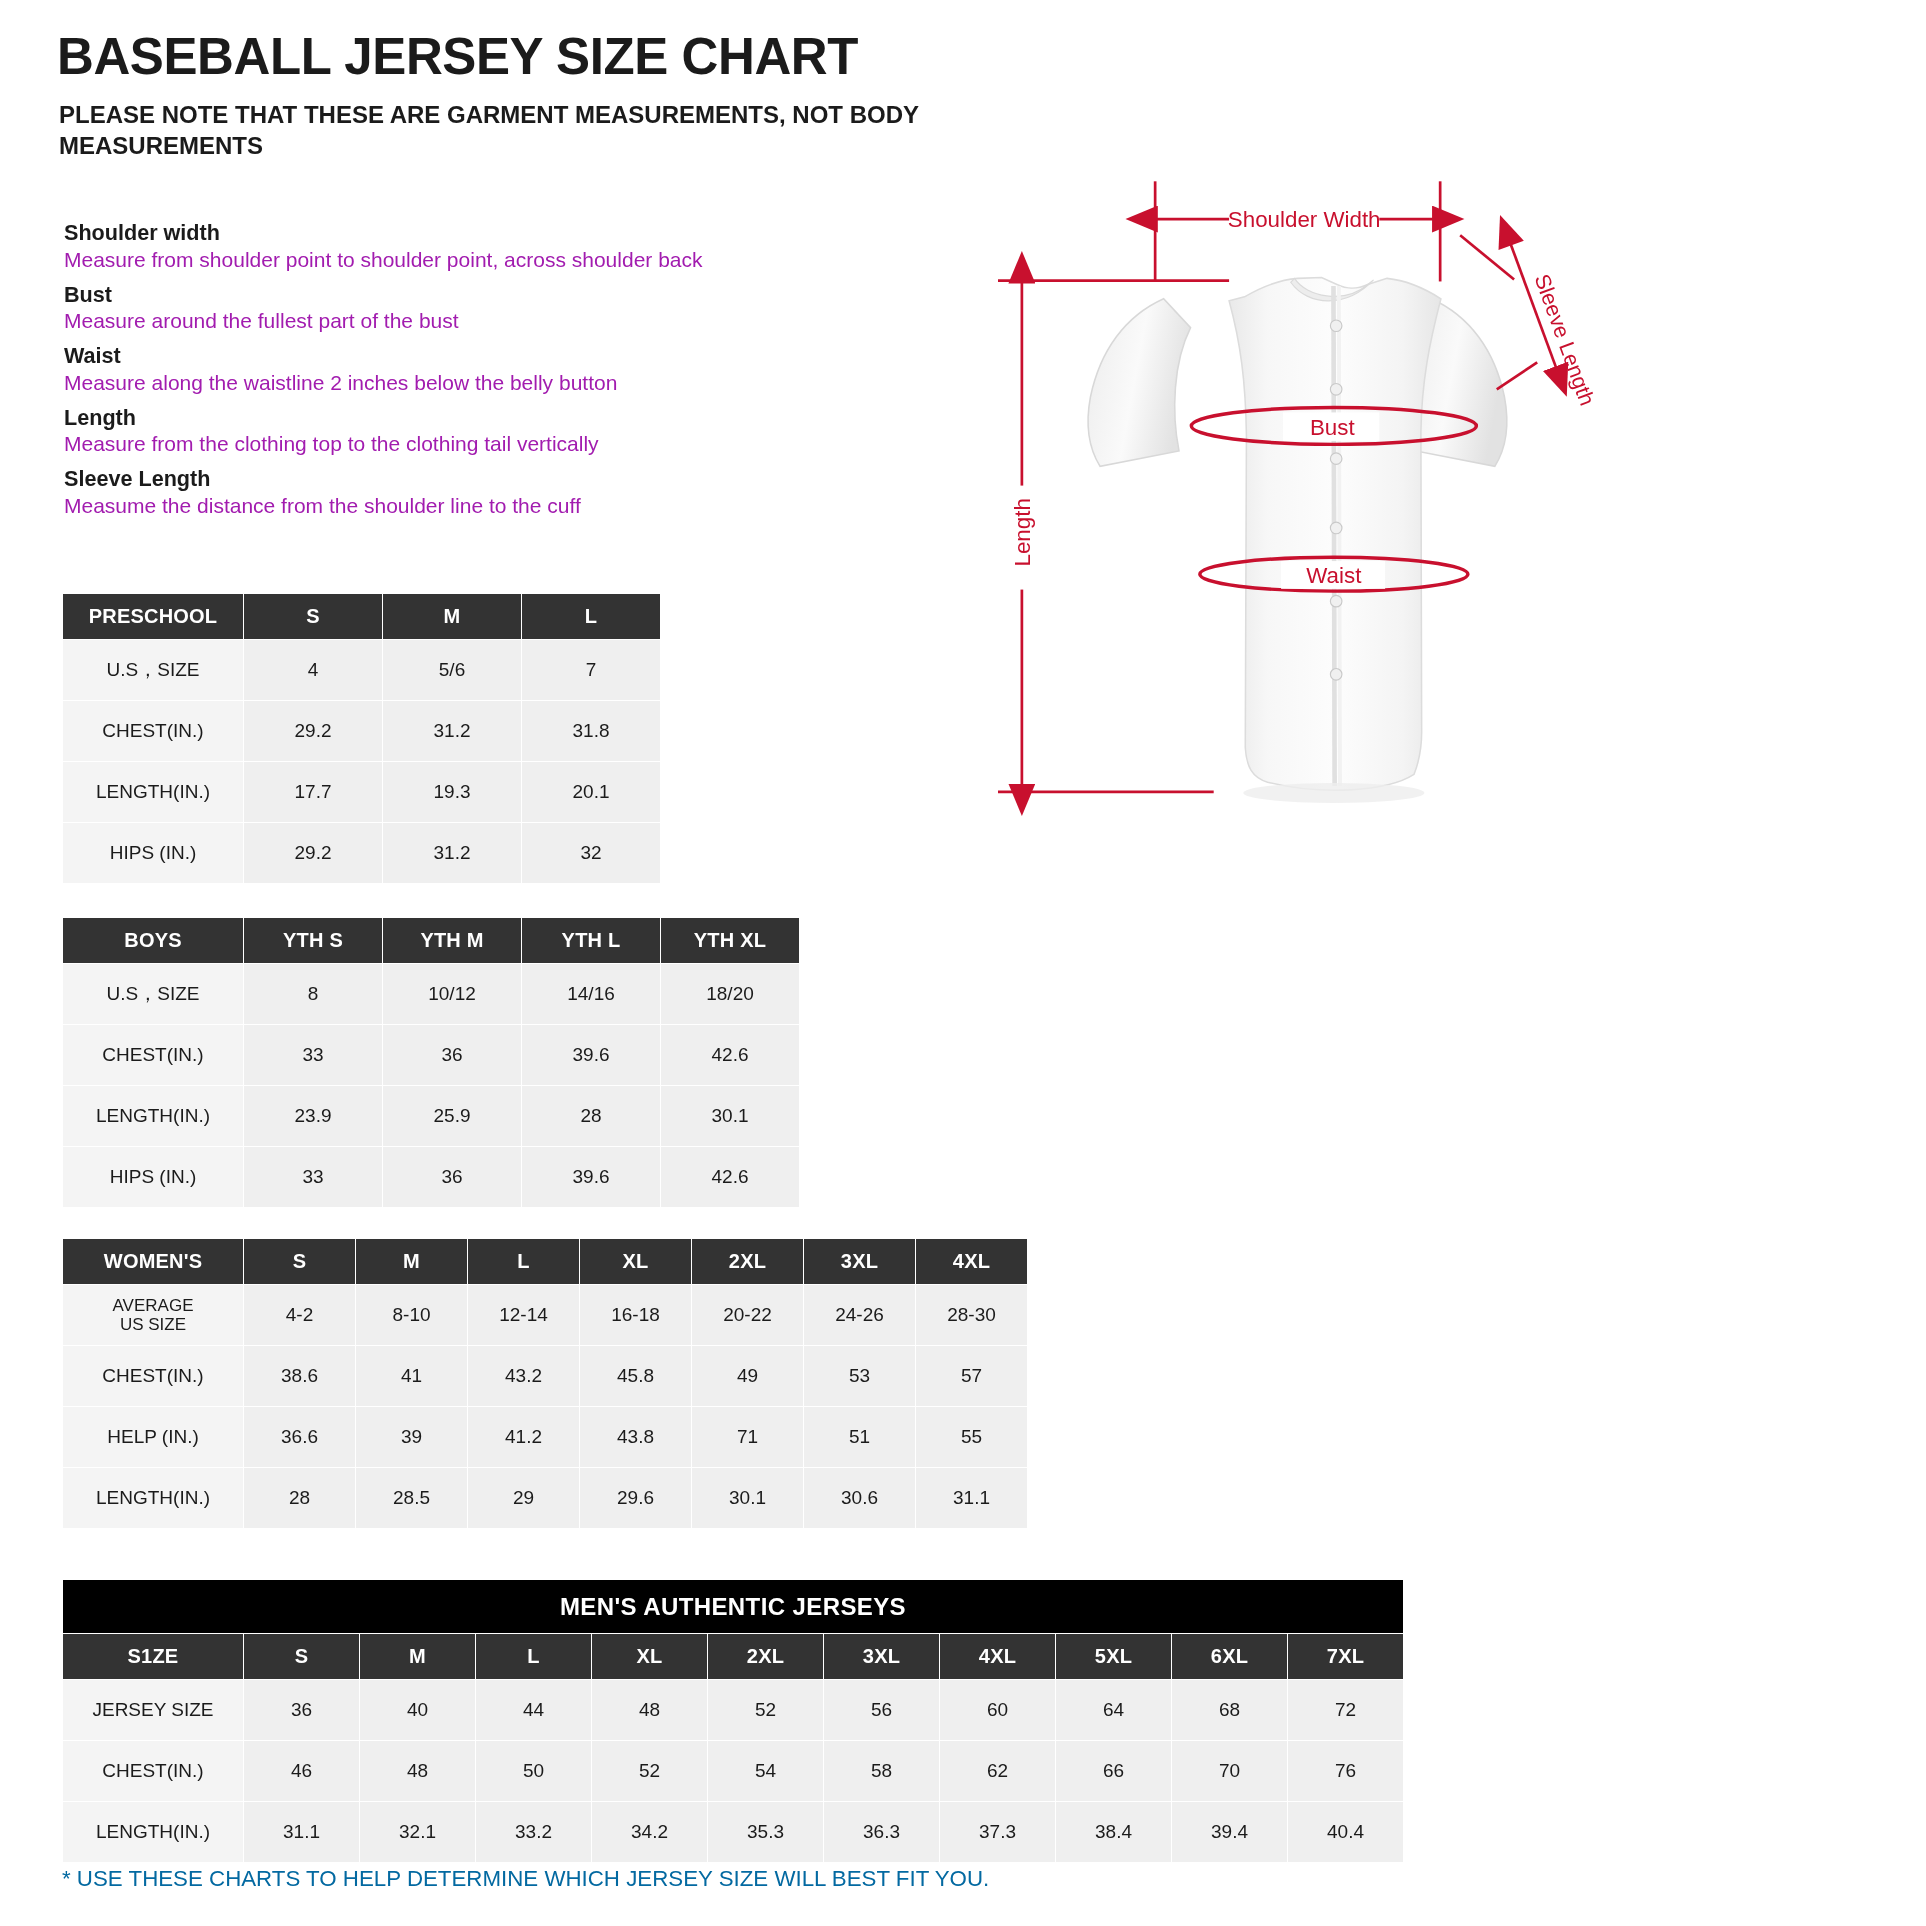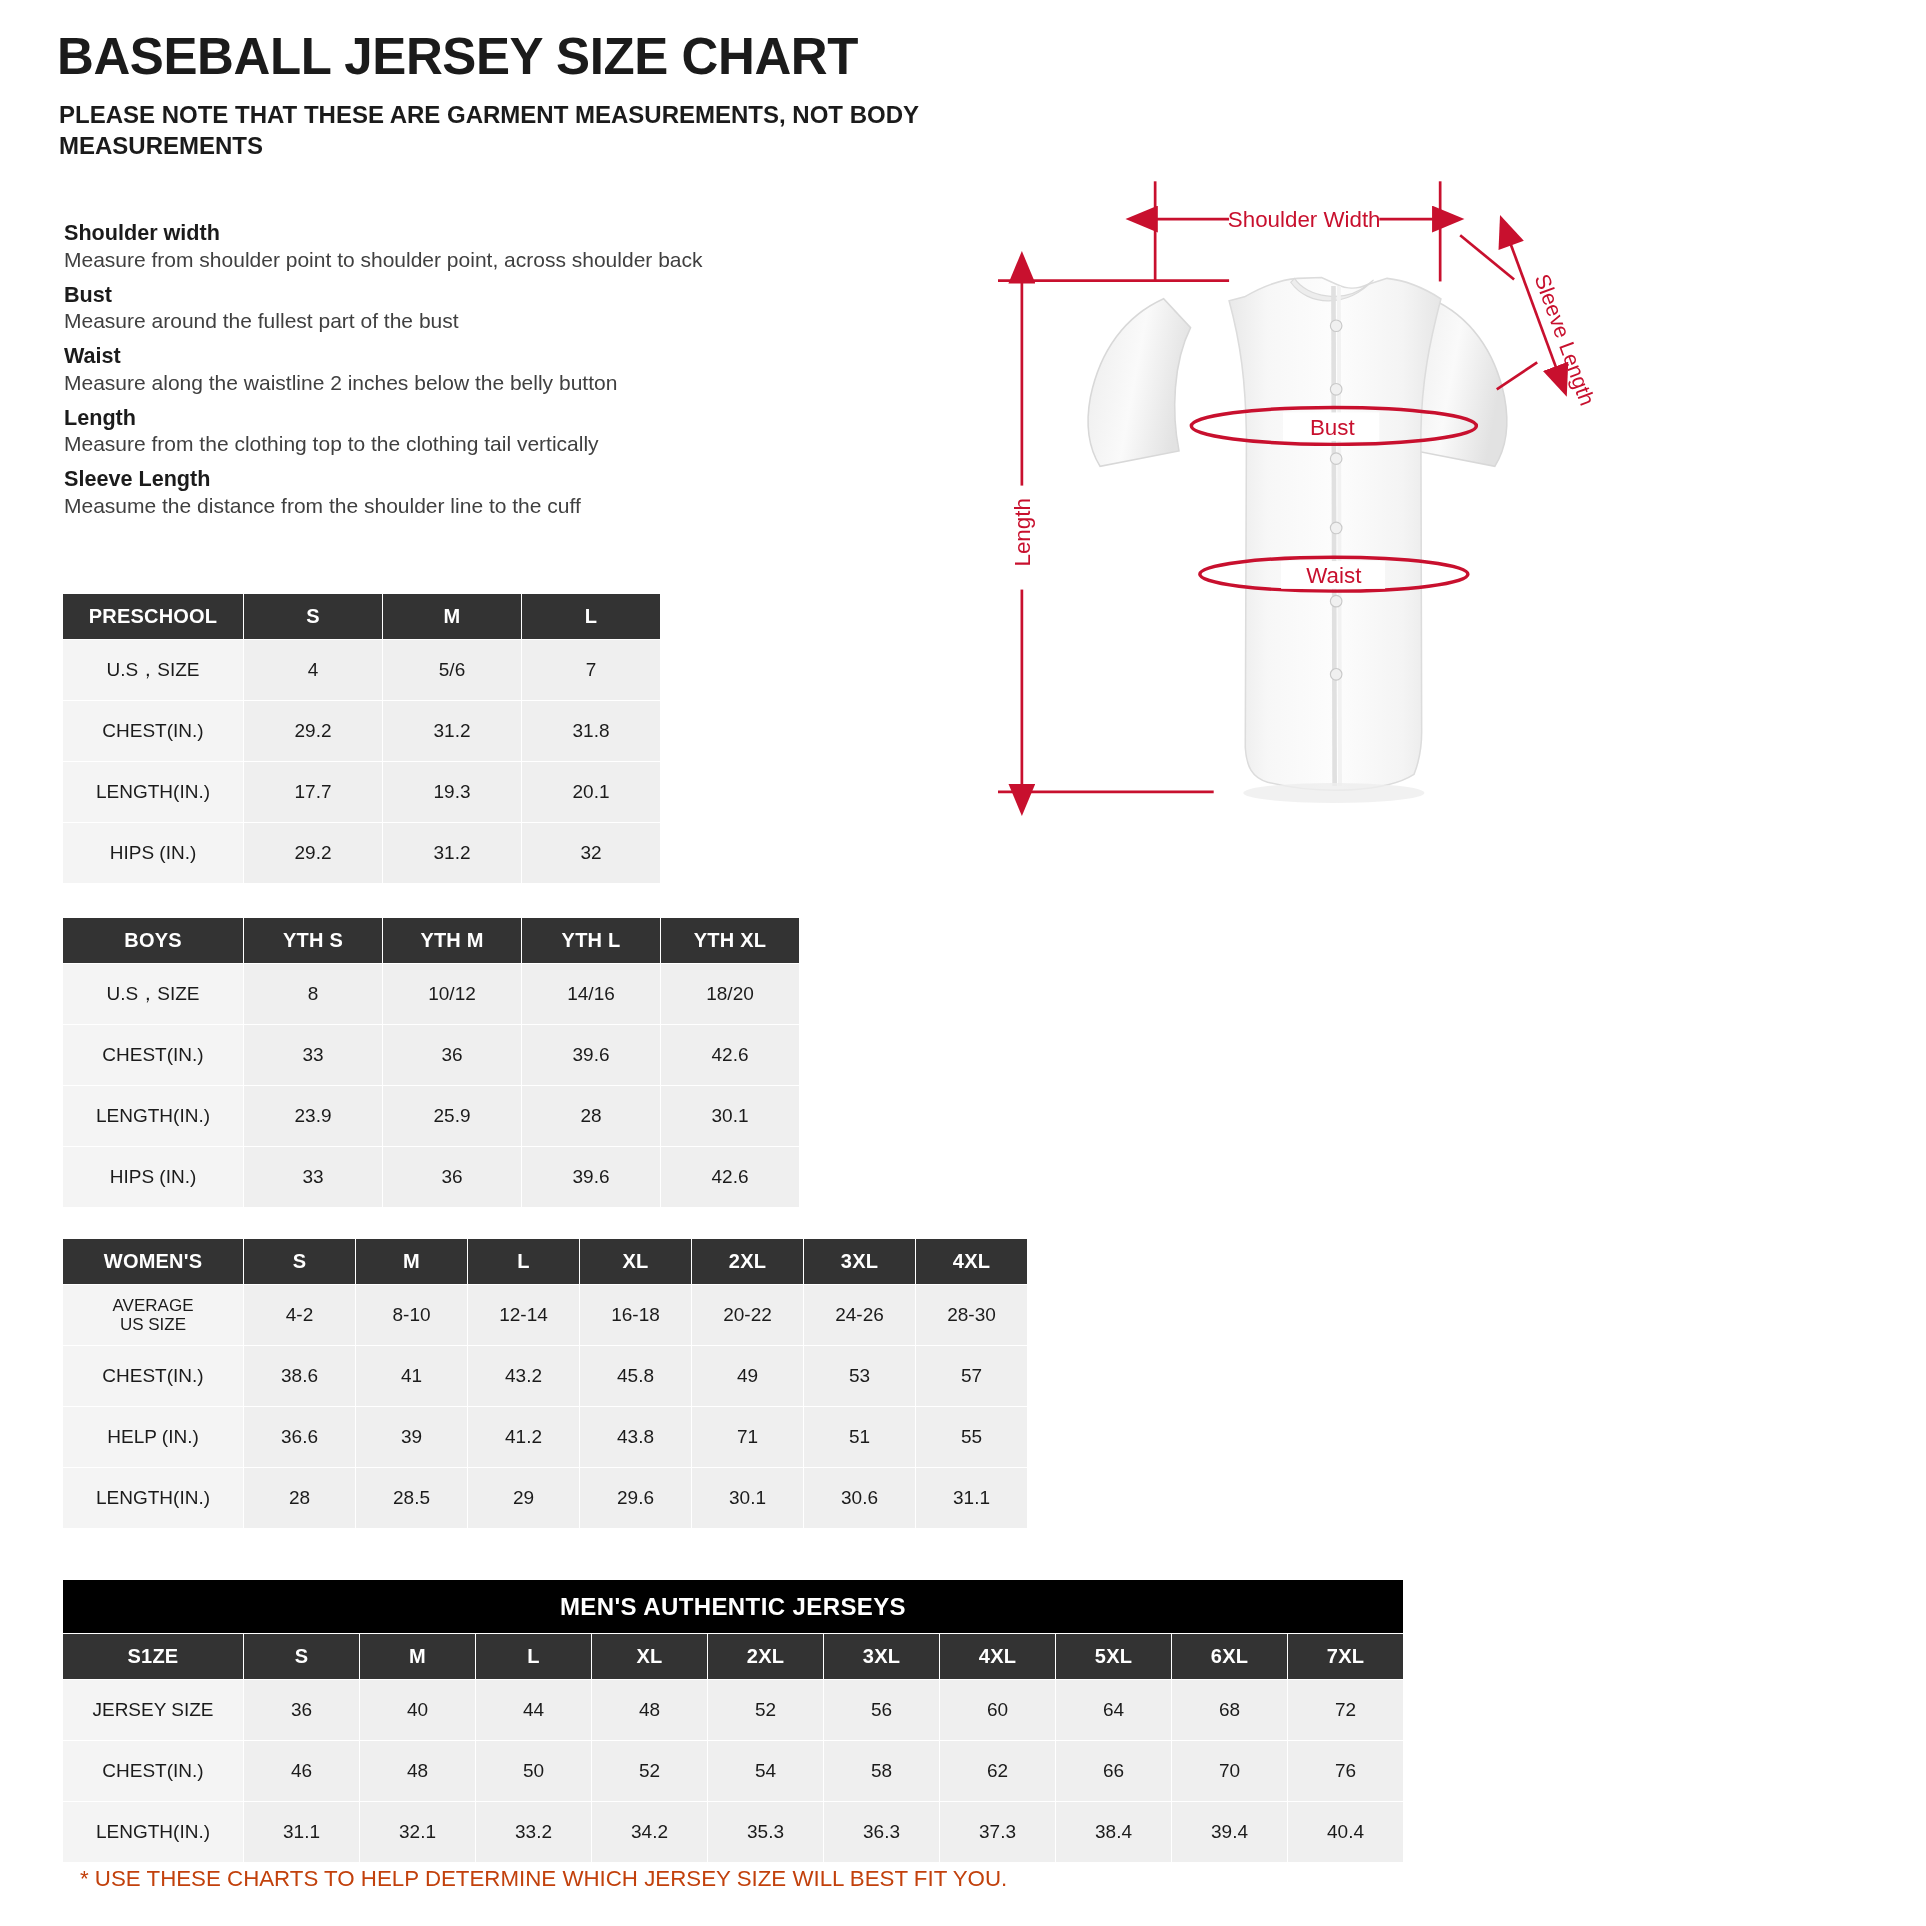--- a/index.html
+++ b/index.html
@@ -50,21 +50,21 @@
   }
   .def-term {
     font-size: 21.6px;
     font-weight: bold;
     color: #1b1b1b;
     margin: 0 0 1.5px 0;
   }
   .def-desc {
     font-size: 21px;
     font-weight: normal;
-    color: #404040;
+    color: #a21caf;
     margin: 0 0 10px 0;
   }
 
   
   table {
     border-collapse: collapse;
     table-layout: fixed;
   }
   td, th {
     border: 1.9px solid #ffffff;
@@ -116,24 +116,24 @@
   #table-men .banner {
     background: #000000;
     color: #ffffff;
     font-size: 24px;
     height: 54px;
     letter-spacing: 0.4px;
   }
 
   .footnote {
     position: absolute;
-    left: 80px;
+    left: 62px;
     top: 1866px;
     font-size: 22.3px;
-    color: #c2410c;
+    color: #0369a1;
     white-space: nowrap;
   }
 
   
   .illus {
     position: absolute;
     left: 998px;
     top: 181px;
     width: 882px;
     height: 925px;

